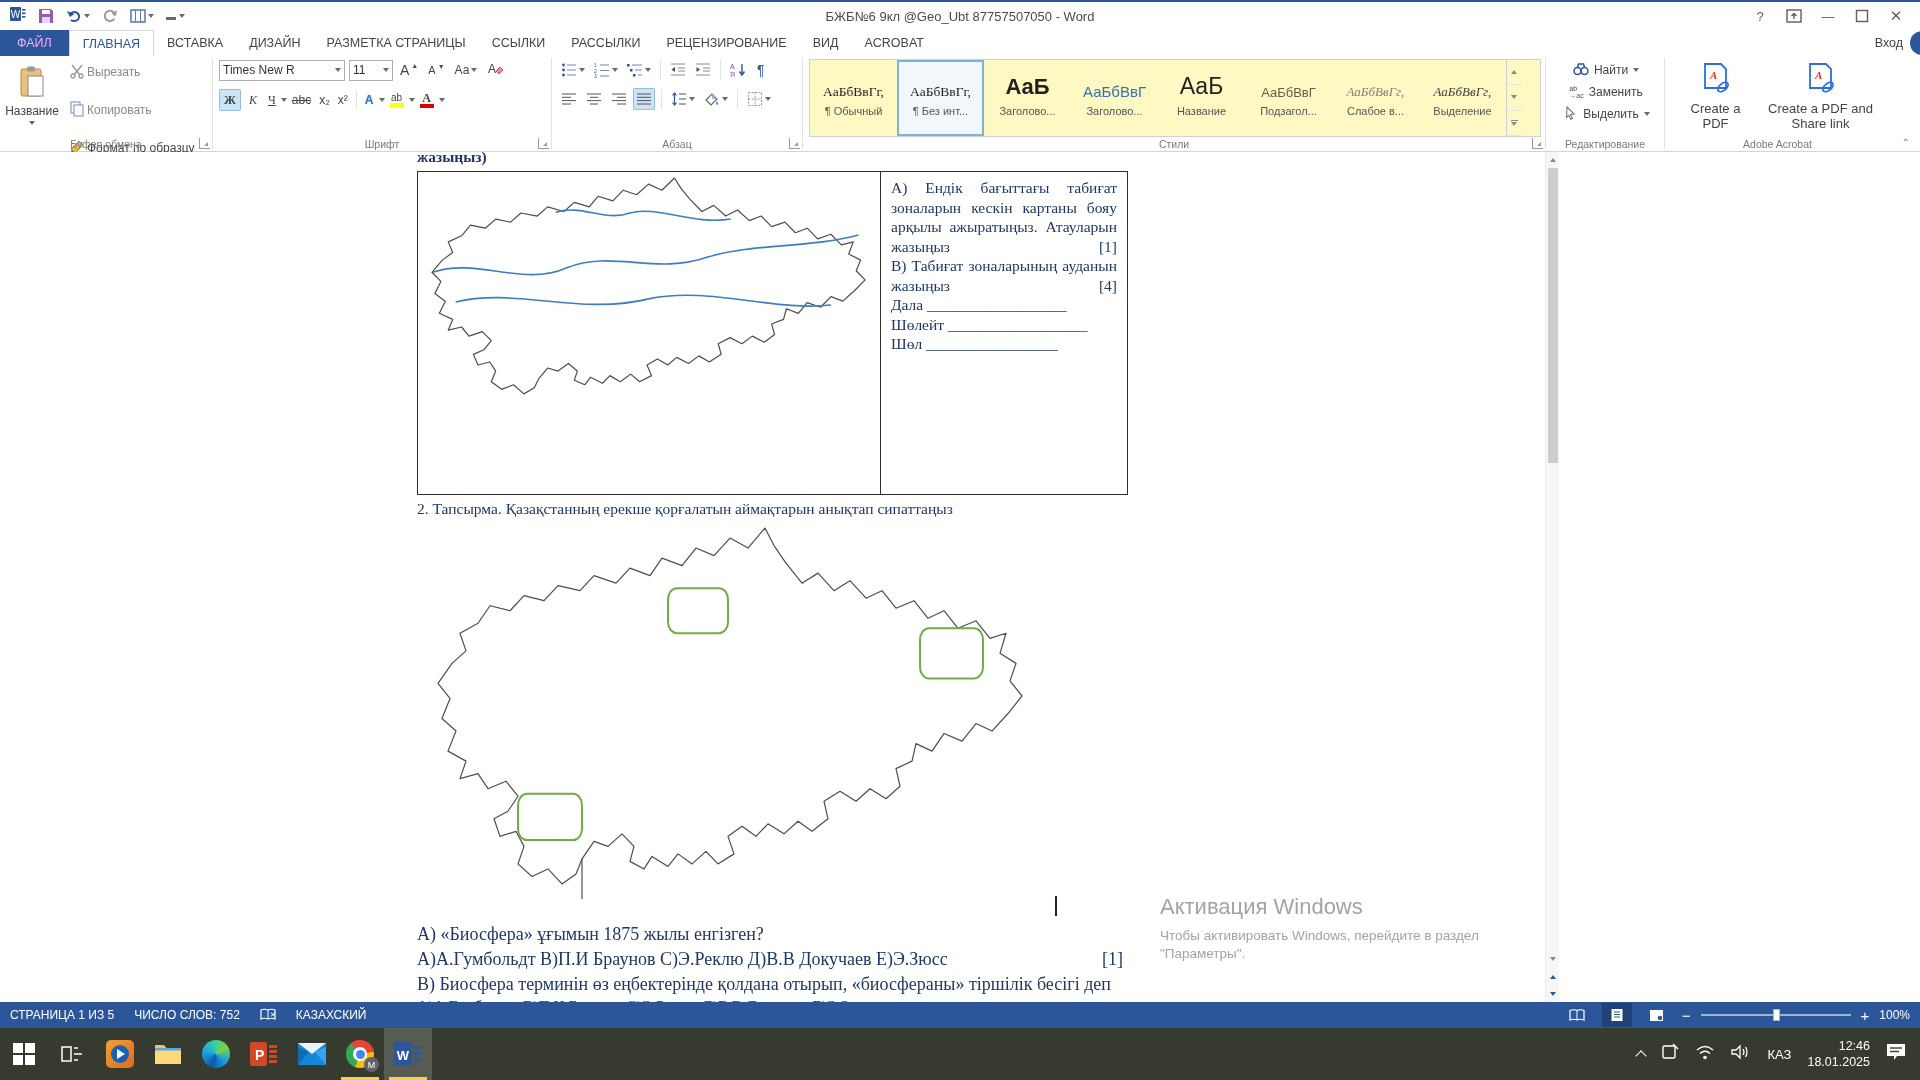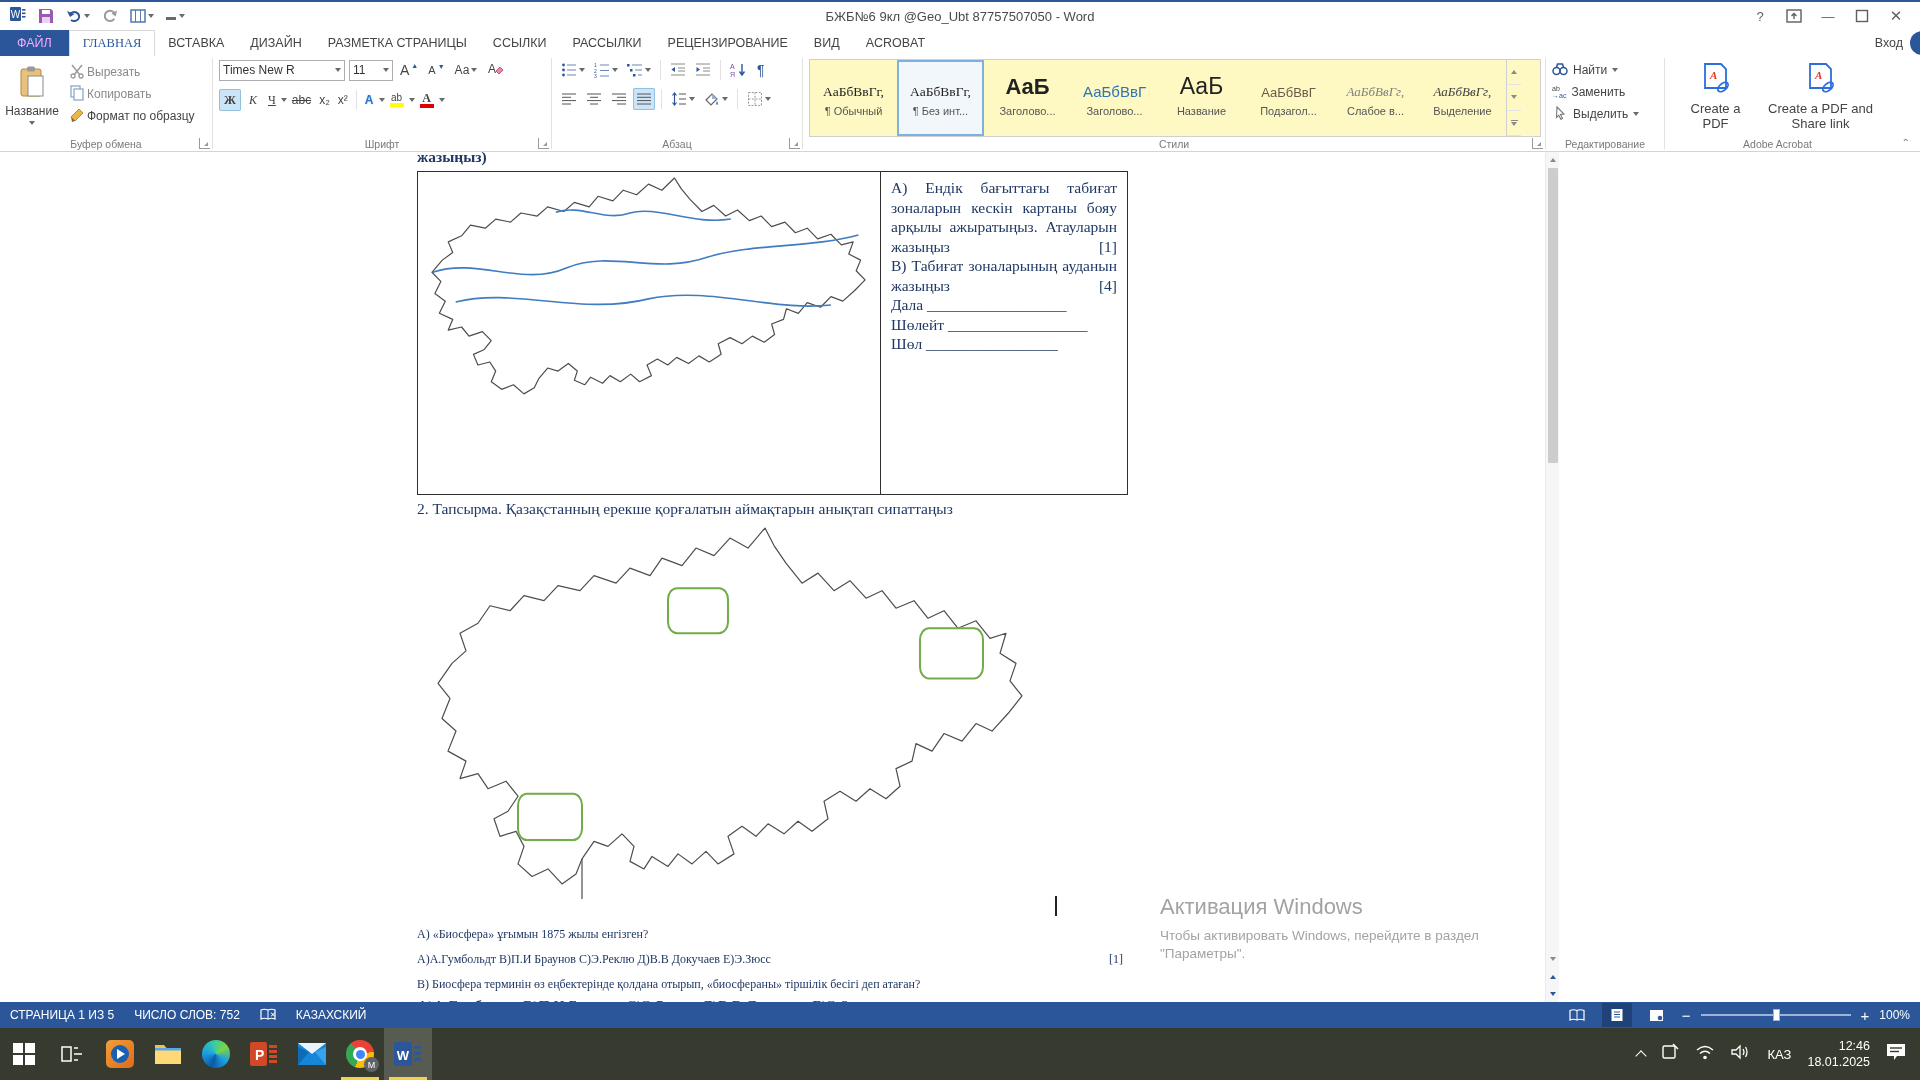--- a/index.html
+++ b/index.html
@@ -12,21 +12,21 @@
   .qat .qbtn { display:flex; align-items:center; gap:2px; }
   .title { position:absolute; left:0; right:0; text-align:center; font-size:13px; color:#4a4a4a; }
   .wincontrols { margin-left:auto; display:flex; align-items:center; gap:2px; padding-right:8px; z-index:2; }
   .wc { width:32px; height:24px; display:flex; align-items:center; justify-content:center; color:#5f5f5f; font-size:13px; }
   .dd { width:0; height:0; border-left:3.5px solid transparent; border-right:3.5px solid transparent; border-top:4px solid #6a6a6a; display:inline-block; }
 
   
   .tabsrow { height:26px; display:flex; align-items:stretch; background:#fff; position:relative; overflow:hidden; }
   .tab { padding:0 13px; font-size:12.5px; color:#444; display:flex; align-items:center; }
   .tab.file { background:#2b579a; color:#f0abfc; padding:0 17px; }
-  .tab.active { color:#2b579a; border:1px solid #d8d8d8; border-bottom:none;font-family:Liberation Serif, serif; }
+  .tab.active { color:#2b579a; border:1px solid #d8d8d8; border-bottom:none; }
   .signin { margin-left:auto; display:flex; align-items:center; gap:7px; font-size:12.5px; color:#444; padding-right:0; }
   .avatar { width:24px; height:24px; border-radius:50%; background:#2b579a; margin-right:-14px; flex:none; }
 
   
   .ribbon { height:96px; background:#fff; border-bottom:1px solid #d4d4d4; display:flex; position:relative; }
   .group { position:relative; padding:3px 4px 17px 6px; flex:none; }
   .gsep { width:1px; background:#e2e2e2; margin:2px 0; flex:none; }
   .grouplabel { position:absolute; bottom:1px; left:0; right:0; text-align:center; font-size:10.5px; color:#7a7a7a; }
   .launcher { position:absolute; right:2px; bottom:2px; width:11px; height:11px; border-left:1px solid #9a9a9a; border-bottom:1px solid #9a9a9a; }
   .launcher:after { content:""; position:absolute; right:2px; bottom:2px; width:0; height:0; border-top:4px solid transparent; border-right:4px solid #9a9a9a; }
@@ -38,21 +38,21 @@
 
   
   .gallery { display:flex; border:1px solid #d0d0d0; background:#fef9c3; height:78px; }
   .stybox { width:87px; padding-top:6px; text-align:center; border:2px solid transparent; }
   .stybox.sel { border-color:#7eb1e0; background:#f2f7fc; }
   .stysample { height:32px; display:flex; align-items:flex-end; justify-content:center; font-family:"Liberation Serif",serif; color:#222; white-space:nowrap; overflow:hidden; }
   .stylabel { font-size:11px; color:#555; margin-top:5px; white-space:nowrap; overflow:hidden; }
   .gscroll { width:15px; border-left:1px solid #d0d0d0; display:flex; flex-direction:column; }
   .gs { flex:1; display:flex; align-items:center; justify-content:center; border-bottom:1px solid #e4e4e4; }
 
-  .editrow { display:flex; align-items:center; gap:5px; height:22px; font-size:12px; color:#444; }
+  .editrow { display:flex; align-items:center; gap:5px; height:22px; font-size:12px; color:#444;justify-content:center; }
 
   .collapse { position:absolute; right:10px; bottom:3px; color:#777; font-size:10px; }
 
   
   .docarea { position:relative; height:850px; background:#fff; overflow:hidden; }
   .serif { font-family:"Liberation Serif",serif; color:#1f3864; }
   .abs { position:absolute; }
   .t1table { position:absolute; left:417px; top:19px; width:711px; height:324px; border:1px solid #2f2f2f; }
   .t1right { position:absolute; left:462px; top:0; bottom:0; right:0; border-left:1px solid #2f2f2f; padding:6px 10px 0 10px; font-size:15.5px; line-height:19.5px; }
   .justline { text-align:justify; text-align-last:justify; }
@@ -182,21 +182,21 @@
         <span>
           <svg width="26" height="32" viewBox="0 0 26 32">
               <rect x="2" y="3" width="20" height="27" rx="2" fill="#e8c27a" stroke="#b08a3e"></rect>
               <rect x="8" y="0.5" width="8" height="5" rx="1.5" fill="#9a9a9a"></rect>
               <rect x="9" y="10" width="15" height="20" fill="#fff" stroke="#8a8a8a"></rect>
             </svg>
         </span>
         <span>Название</span>
           <span class="dd"></span>
       </div>
-      <div style="display:flex; flex-direction:column; justify-content:flex-start; gap:4px; padding-top:4px;">
+      <div style="display:flex; flex-direction:column; justify-content:flex-start; gap:20px; padding-top:4px;">
         <div class="rbtn" style="justify-content:flex-start; color:#8a8a8a; height:18px;">
           <span><svg class="icon16" viewBox="0 0 16 16">
                 <line x1="3" y1="2" x2="11" y2="12" stroke="#9a9a9a" stroke-width="1.4"></line>
                 <line x1="13" y1="2" x2="5" y2="12" stroke="#9a9a9a" stroke-width="1.4"></line>
                 <circle cx="4" cy="13" r="2" fill="none" stroke="#9a9a9a" stroke-width="1.3"></circle>
                 <circle cx="12" cy="13" r="2" fill="none" stroke="#9a9a9a" stroke-width="1.3"></circle>
               </svg></span>
           <span>Вырезать</span>
         </div>
         <div class="rbtn" style="justify-content:flex-start; color:#8a8a8a; height:18px;">
@@ -550,21 +550,21 @@
     </svg>
 
     <div class="abs" style="left:1055px; top:744px; width:1.5px; height:20px; background:#222;"></div>
 
     <div class="abs watermark" style="left:1160px; top:742px;">
       <div style="font-size:22px;">Активация Windows</div>
       <div style="font-size:13.5px; margin-top:8px;">Чтобы активировать Windows, перейдите в раздел</div>
       <div style="font-size:13.5px; margin-top:3px;">"Параметры".</div>
     </div>
 
-    <div class="abs serif" style="left:417px; top:770px; width:706px; font-size:12px; line-height:25px;">
+    <div class="abs serif" style="left:417px; top:770px; width:706px; font-size:18px; line-height:25px;">
       <div>А) «Биосфера» ұғымын 1875 жылы енгізген?</div>
       <div class="markline">
           <span>А)А.Гумбольдт В)П.И Браунов С)Э.Реклю Д)В.В Докучаев Е)Э.Зюсс</span>
           <span>[1]</span>
         </div>
       <div>В) Биосфера терминін өз еңбектерінде қолдана отырып, «биосфераны» тіршілік бесігі деп атаған?</div>
     </div>
     <div class="abs serif" style="left:417px; top:845px; width:706px; height:7px; overflow:hidden; font-size:15.5px;">А)А.Гумбольдт В)П.И Браунов С)Э.Реклю Д)В.В Докучаев Е)Э.Зюсс</div>
 
     <div class="vscroll">

